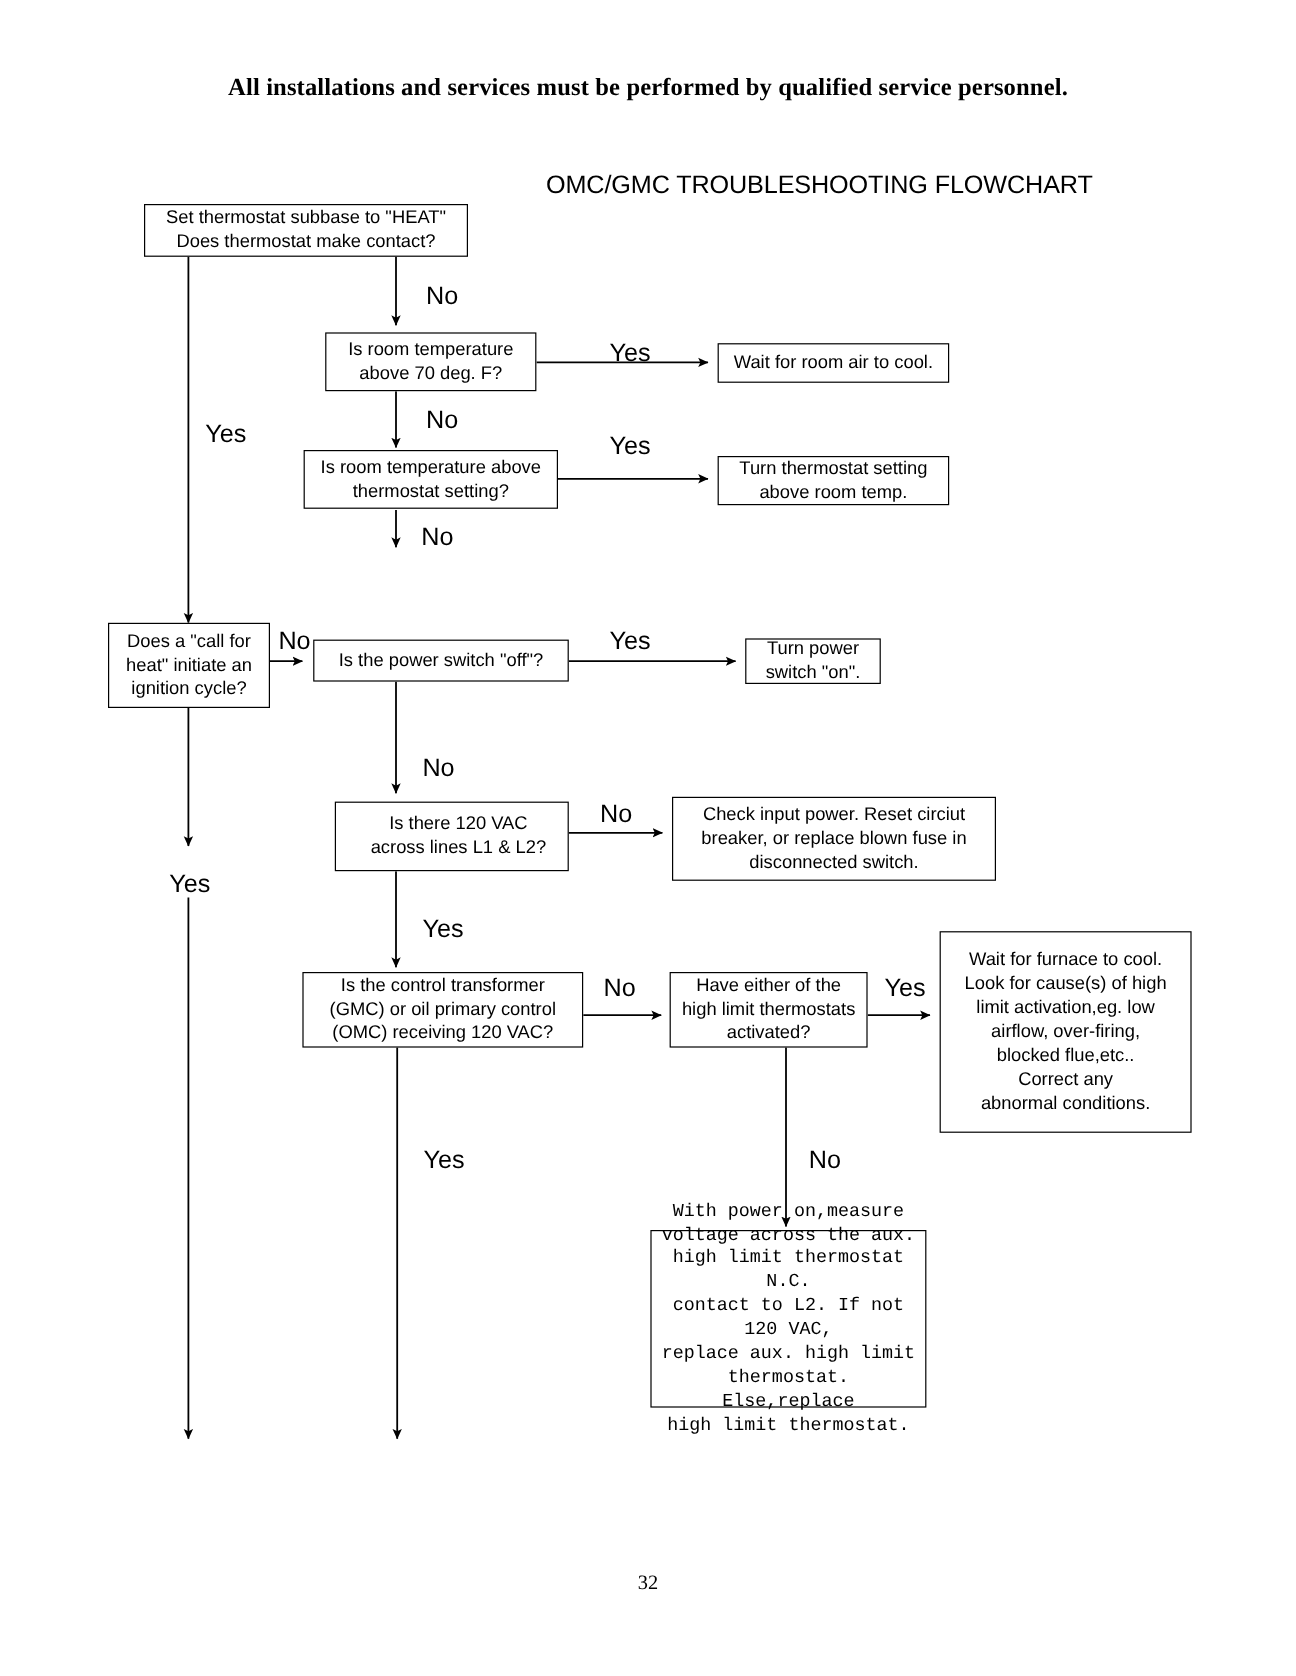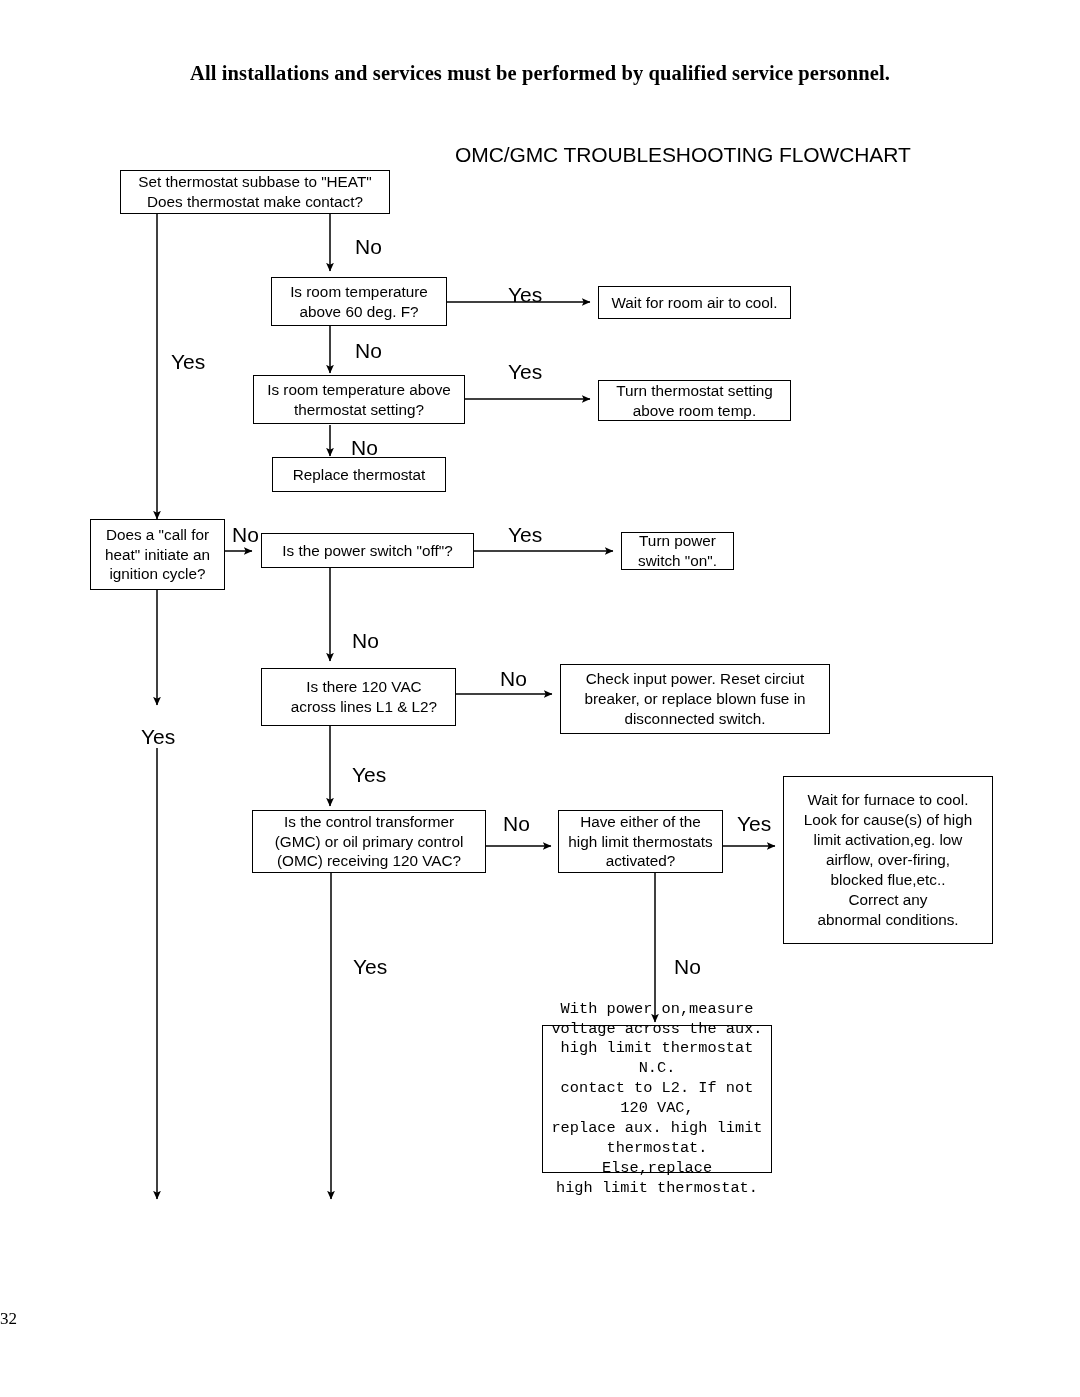--- a/index.html
+++ b/index.html
@@ -38,21 +38,21 @@
     font-size: 21px;
     color: #000000;
     letter-spacing: -0.1px;
     white-space: nowrap;
   }
   #page-number {
     position: absolute;
     left: 0;
     top: 1309px;
     width: 1080px;
-    text-align: left;
+    text-align: center;
     font-family: "Liberation Serif", serif;
     font-size: 17px;
     color: #000000;
   }
   .node {
     position: absolute;
     box-sizing: border-box;
     border: 1.4px solid #000000;
     background: #ffffff;
     color: #000000;
@@ -133,42 +133,41 @@
       <path d="M723,846 L775,846" marker-end="url(#ah)"></path>
 
       <path d="M655,872 L655,1022" marker-end="url(#ah)"></path>
     </g>
   </svg>
 
   <div class="node" style="left:120px; top:170px; width:270px; height:44px;">Set thermostat subbase to "HEAT"
 Does thermostat make contact?</div>
 
   <div class="node" style="left:271px; top:277px; width:176px; height:49px;">Is room temperature
-above 60 deg. F?</div>
+above 70 deg. F?</div>
 
   <div class="node" style="left:598px; top:286px; width:193px; height:33px;">Wait for room air to cool.</div>
 
   <div class="node" style="left:253px; top:375px; width:212px; height:49px;">Is room temperature above
 thermostat setting?</div>
 
   <div class="node" style="left:598px; top:380px; width:193px; height:41px;">Turn thermostat setting
 above room temp.</div>
 
-  <div class="node" style="left:272px; top:457px; width:174px; height:35px;">Replace thermostat</div>
 
   <div class="node" style="left:90px; top:519px; width:135px; height:71px;">Does a "call for
 heat" initiate an
 ignition cycle?</div>
 
   <div class="node" style="left:261px; top:533px; width:213px; height:35px;">Is the power switch "off"?</div>
 
   <div class="node" style="left:621px; top:532px; width:113px; height:38px;">Turn power
 switch "on".</div>
 
-  <div class="node" style="left:261px; top:668px; width:195px; height:58px;padding-left:16px;">Is there 120 VAC
+  <div class="node" style="left:279px; top:668px; width:195px; height:58px;padding-left:16px;">Is there 120 VAC
 across lines L1 &amp; L2?</div>
 
   <div class="node" style="left:560px; top:664px; width:270px; height:70px;">Check input power. Reset circiut
 breaker, or replace blown fuse in
 disconnected switch.</div>
 
   <div class="node" style="left:252px; top:810px; width:234px; height:63px;">Is the control transformer
 (GMC) or oil primary control
 (OMC) receiving 120 VAC?</div>
 

